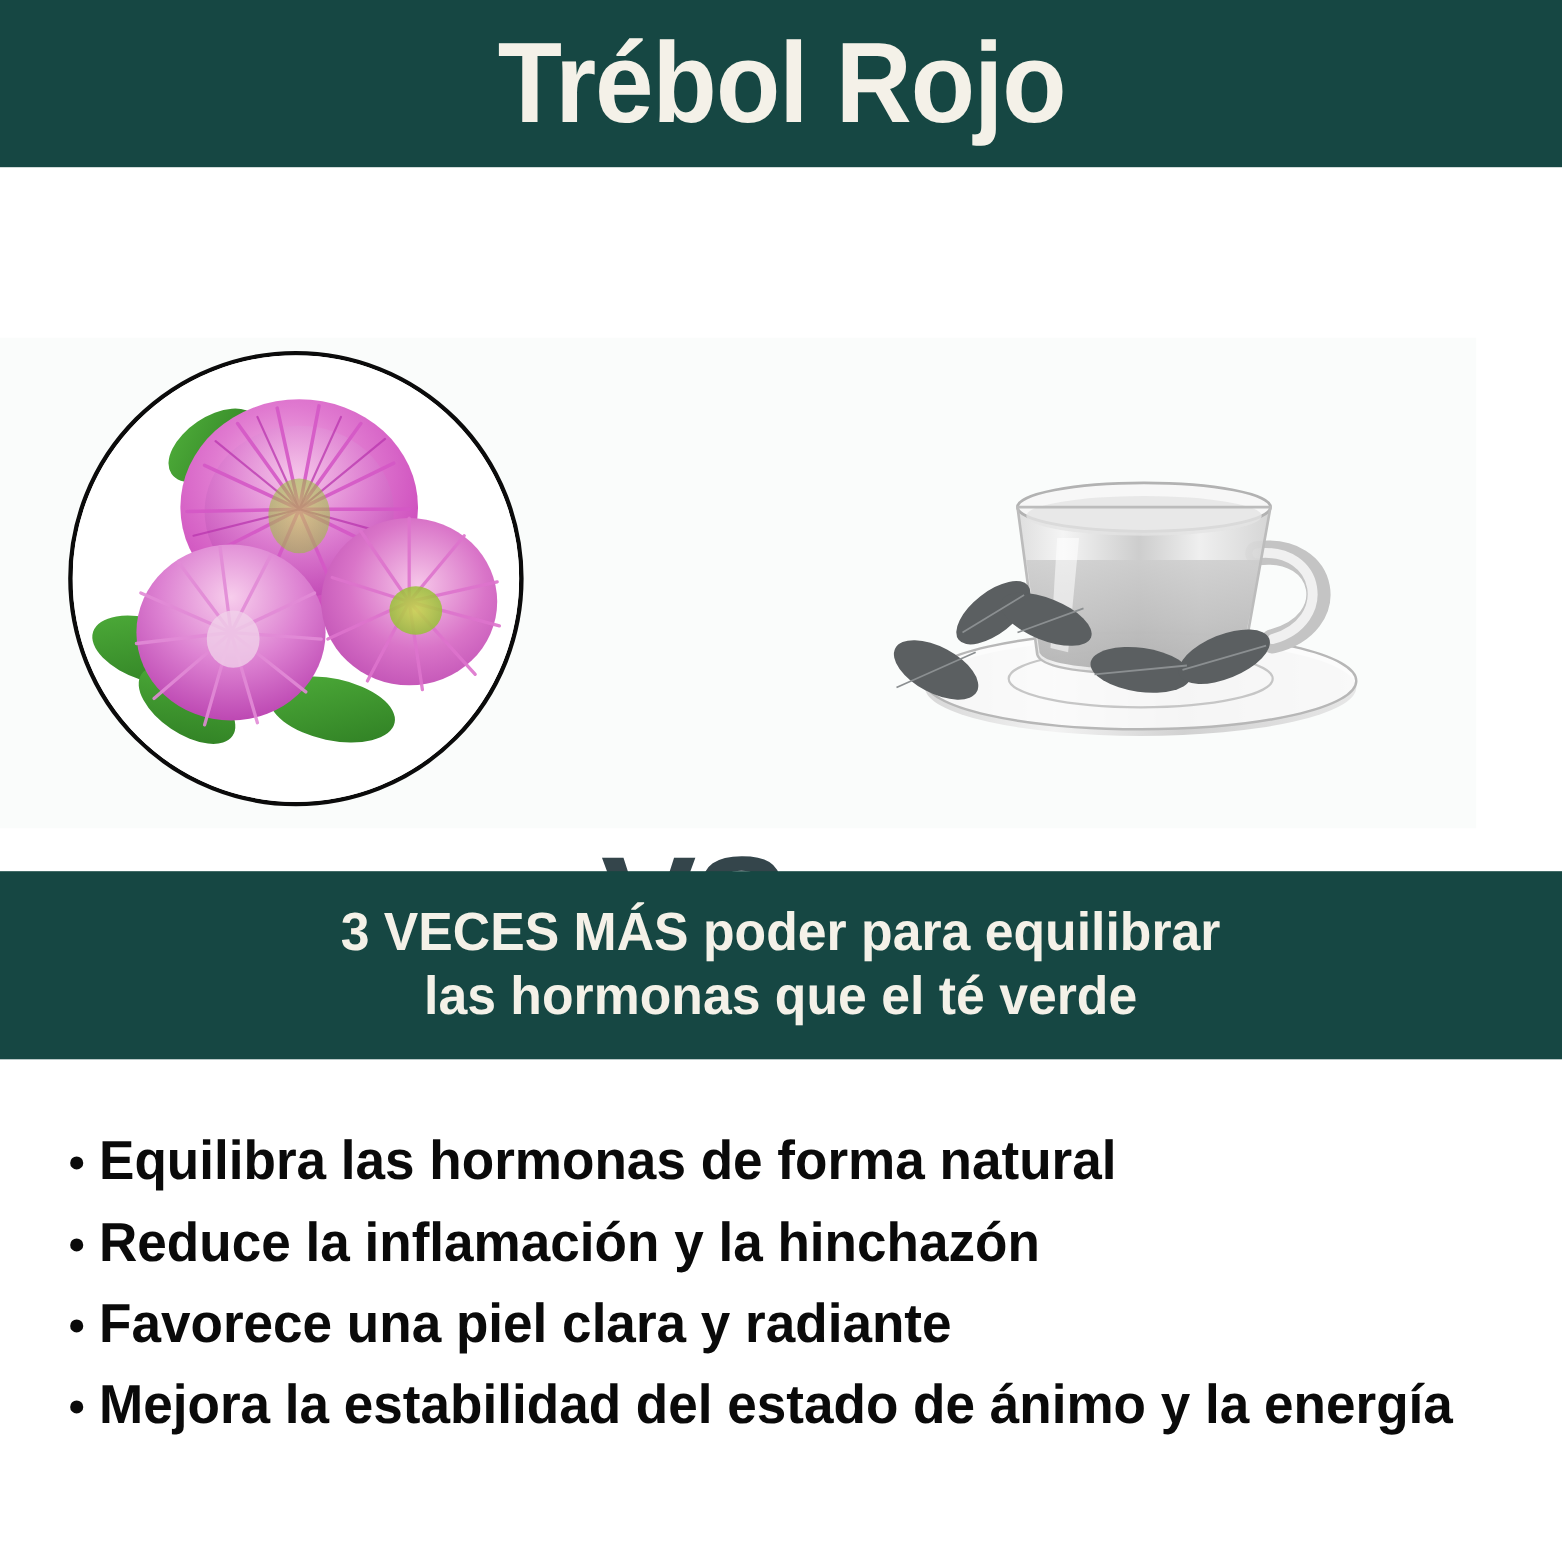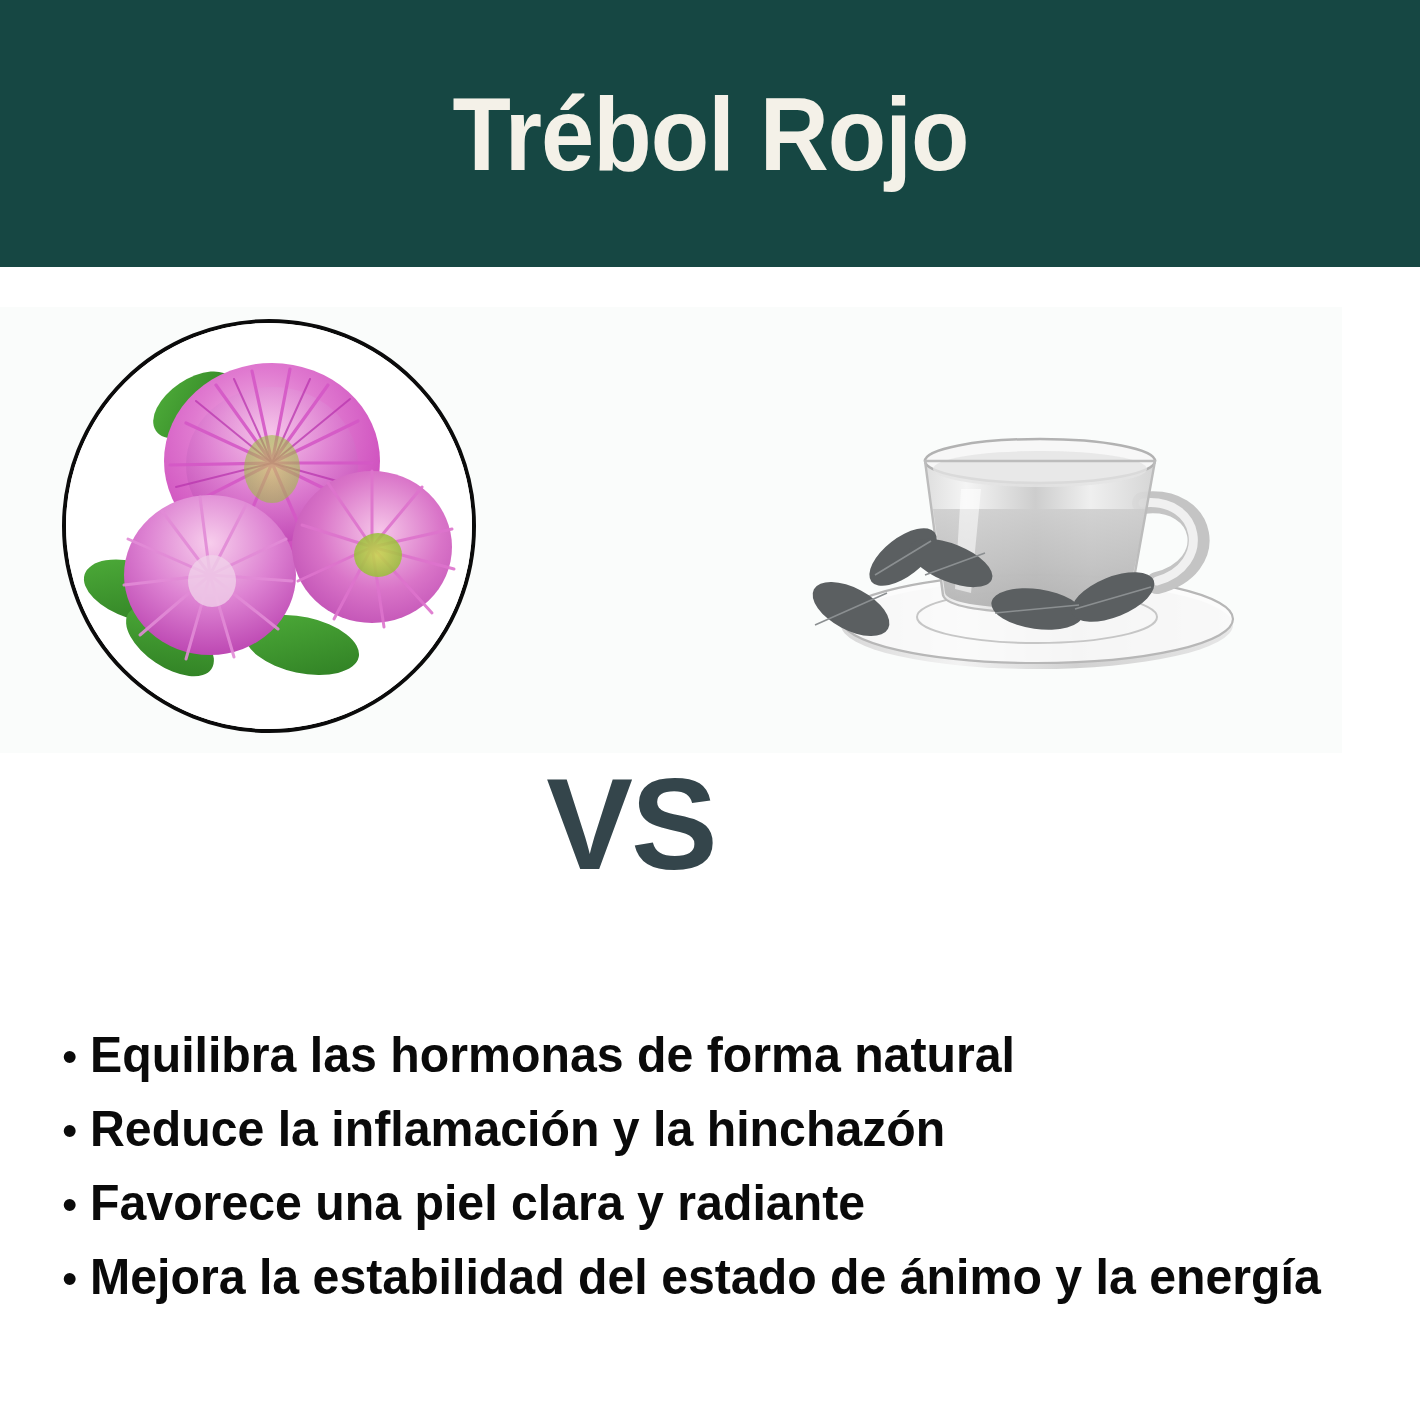--- a/index.html
+++ b/index.html
@@ -18,21 +18,21 @@
     background: #ffffff;
     overflow: hidden;
   }
 
   
   .header-band {
     position: absolute;
     left: 0;
     top: 0;
     width: 1420px;
-    height: 267px;
+    height: 152px;
     background: #164743;
     display: flex;
     align-items: center;
     justify-content: center;
   }
   .header-title {
     font-family: "Liberation Sans", "DejaVu Sans", sans-serif;
     font-size: 104px;
     font-weight: bold;
     color: #F4F1E8;
@@ -320,20 +320,24 @@
           <path d="M40 228 L 112 196"></path>
           <path d="M100 178 L 156 144"></path>
           <path d="M150 178 L 210 156"></path>
           <path d="M220 216 L 304 208"></path>
           <path d="M300 212 L 376 190"></path>
         </g>
       </svg>
     </div>
   </div>
 
+  <div class="claim-band">
+    <div class="claim-line">3 VECES MÁS poder para equilibrar</div>
+    <div class="claim-line">las hormonas que el té verde</div>
+  </div>
 
   <div class="benefits">
 
     <div class="benefit-row">
       <span class="benefit-bullet">•</span>
       <span class="benefit-text">Equilibra las hormonas de forma natural</span>
     </div>
 
     <div class="benefit-row">
       <span class="benefit-bullet">•</span>

